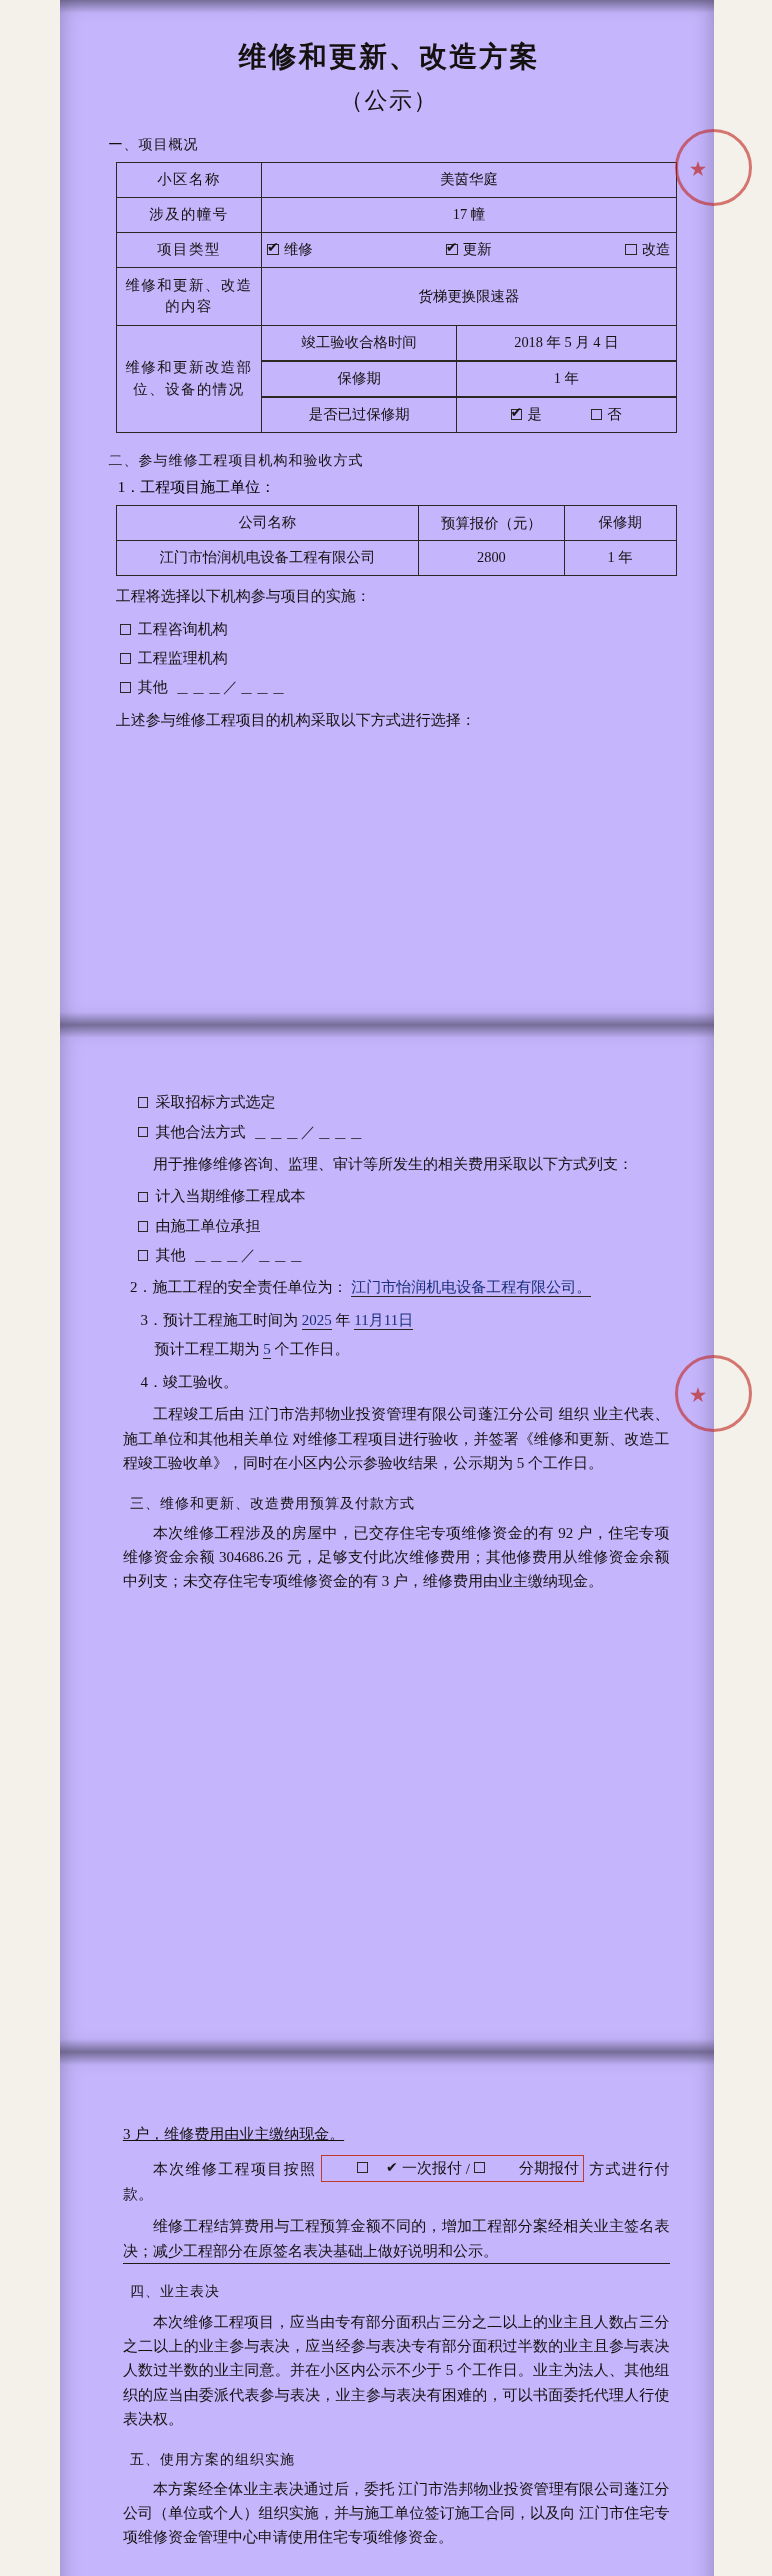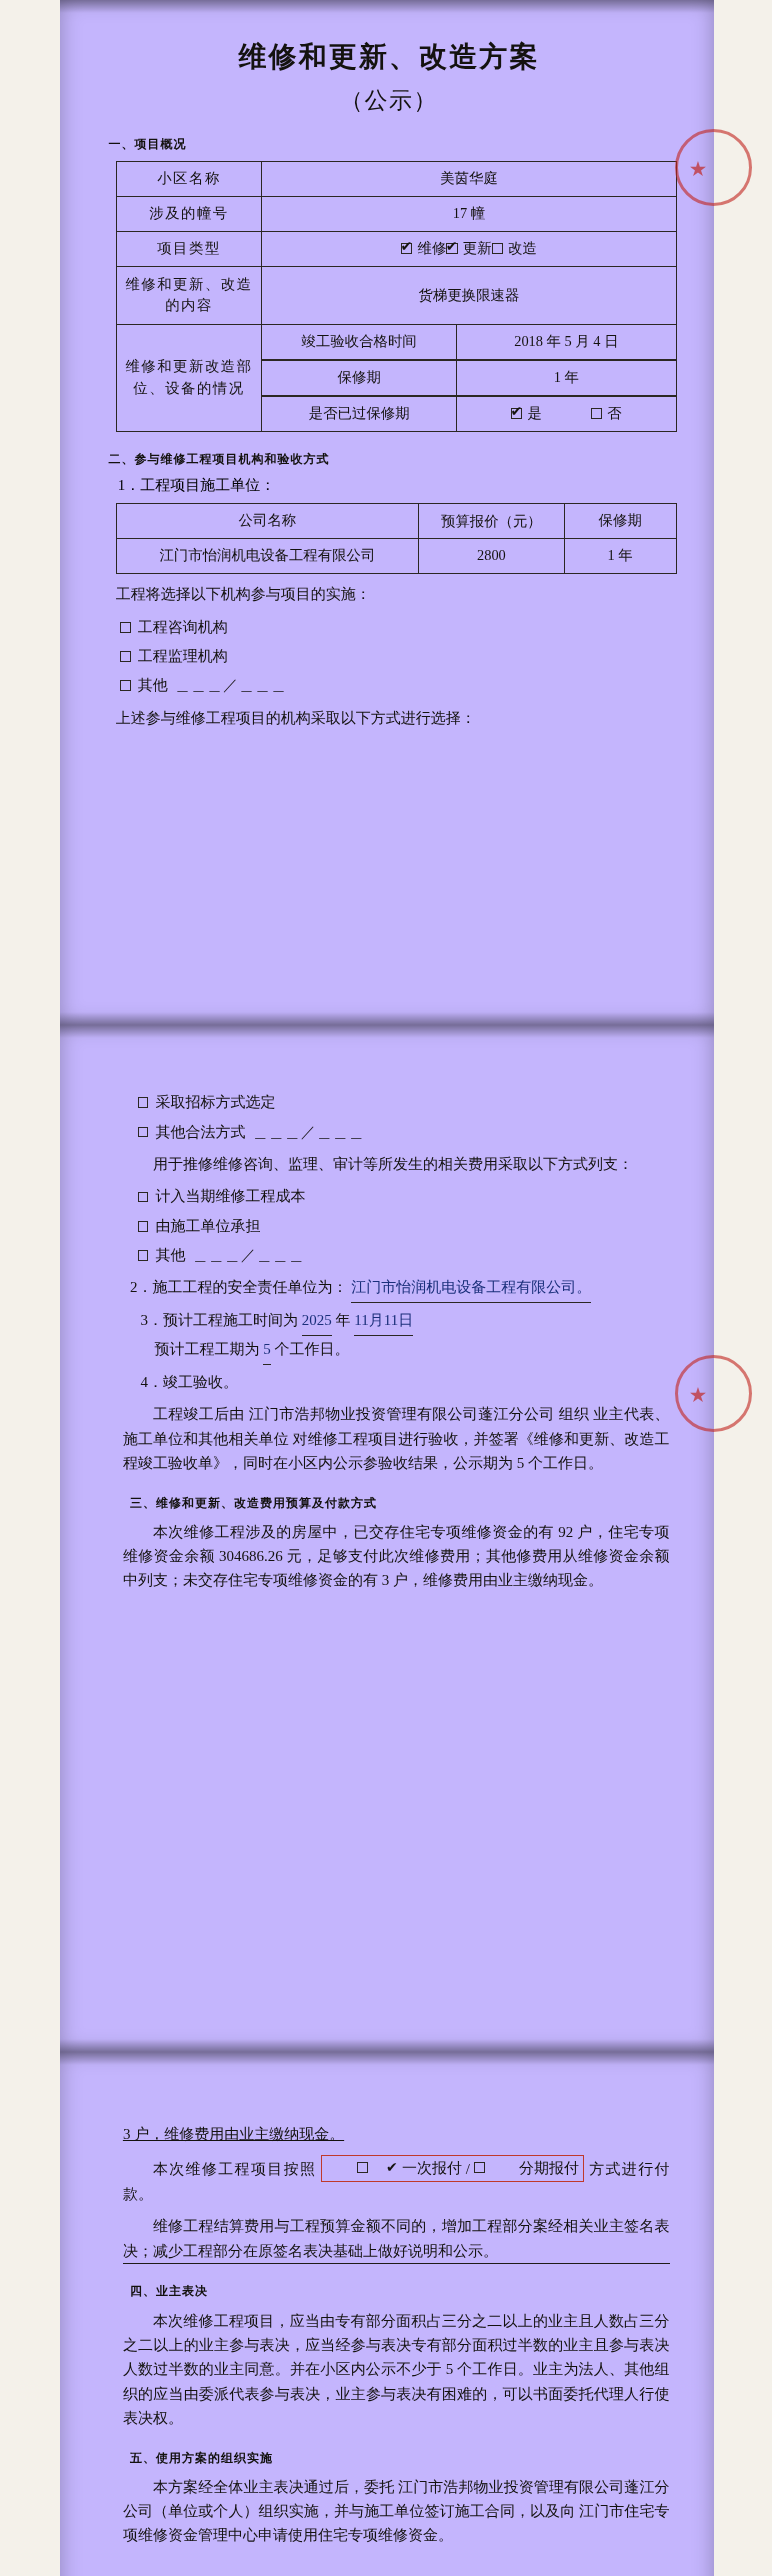--- a/index.html
+++ b/index.html
@@ -38,22 +38,22 @@
   }
   .doc-subtitle {
     text-align: center;
     font-size: 23px;
     margin-top: 9.3px;
     letter-spacing: 1.5px;
     color: #14120f;
   }
 
   .sec-h {
-    font-size: 12px;
-    font-weight: bold;
+    font-size: 14px;
+    font-weight: normal;
     margin: 19.6px 0 8.2px 0;
     letter-spacing: 1px;
     color: #13110e;
   }
 
   table.grid {
     border-collapse: collapse;
     width: 100%;
     margin-left: 7.2px;
     table-layout: fixed;
@@ -63,21 +63,21 @@
     border: 1px solid #2b2722;
     font-size: 14.4px;
     padding: 7.2px 5.2px;
     text-align: center;
     vertical-align: middle;
     color: #14120f;
     line-height: 1.35;
   }
   td.lbl { letter-spacing: 1.5px; }
 
-  .ckrow { display: flex; justify-content: center; align-items: center; }
+  .ckrow { display: flex; justify-content: space-between; align-items: center; }
   .ck { display: inline-flex; align-items: center; gap: 5.2px; font-size: 14.4px; }
   .box {
     display: inline-block;
     width: 11.3px; height: 11.3px;
     border: 1px solid #2b2722;
     position: relative;
     background: transparent;
   }
   .box.checked::after {
     content: "✔";
@@ -97,21 +97,21 @@
   .fill { letter-spacing: 1px; }
 
   p.body {
     font-size: 15px;
     line-height: 1.62;
     margin: 8.2px 0;
     color: #14120f;
     text-align: justify;
   }
   p.ind { text-indent: 30px; }
-  .u { border-bottom: 1px solid #2b2722; padding-bottom: 7px; }
+  .u { border-bottom: 1px solid #2b2722; padding-bottom: 1px; }
   .uu { text-decoration: underline; text-decoration-thickness: 1px; }
   .hand { color: #1a2f7a; }
 
   .chk-inline { display:inline-flex; align-items:center; gap:4.1px; }
   .stamp-edge {
     position:absolute; right:-38px; top:129px;
     width: 77px; height: 77px;
     border-radius: 50%;
     border: 3.6px solid rgba(193,40,36,0.62);
   }

